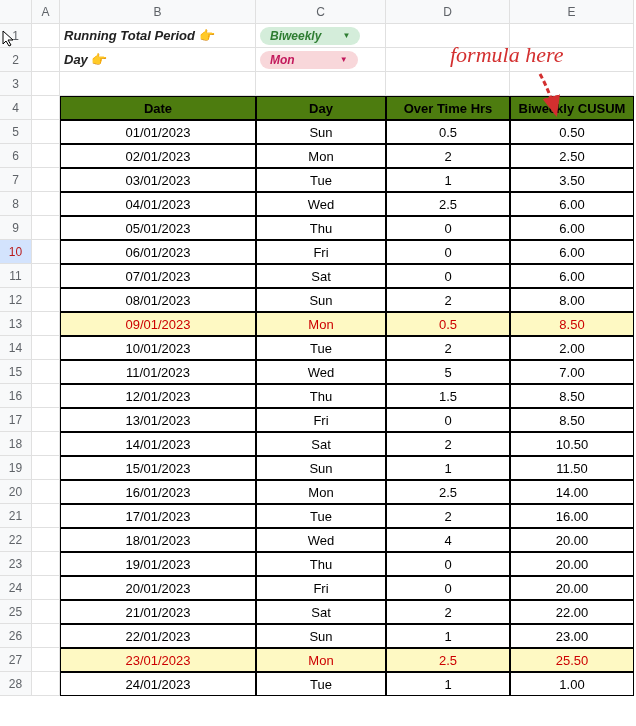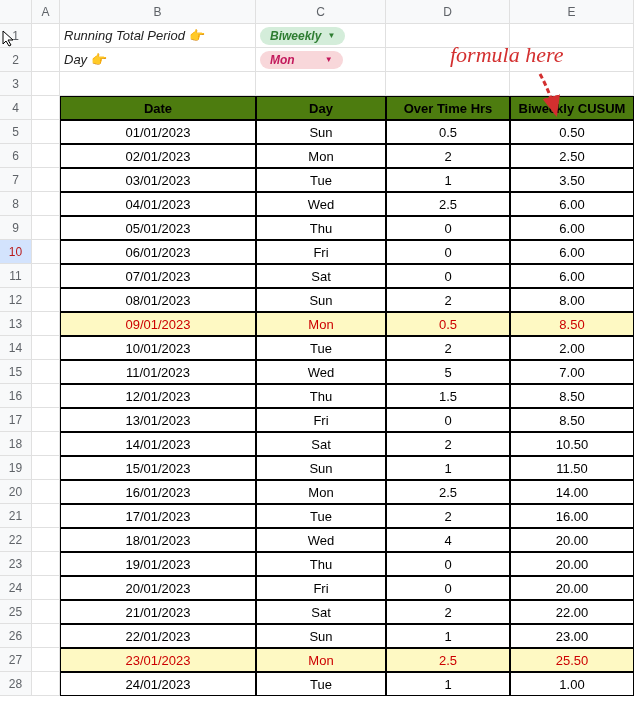--- a/index.html
+++ b/index.html
@@ -45,30 +45,31 @@
     }
     .cell {
       border-right: 1px solid #e0e0e0;
       border-bottom: 1px solid #e0e0e0;
       display: flex;
       align-items: center;
       padding: 0 4px;
       overflow: hidden;
       white-space: nowrap;
     }
-    .label1 { font-weight: normal; font-style: italic; color: #222; }
+    .label1 { font-weight: bold; font-style: italic; color: #222; }
     .ptr { margin-left: 4px; }
     .chip {
       display: inline-flex;
       align-items: center;
       padding: 2px 10px;
       border-radius: 12px;
       font-weight: bold;
       font-style: italic;
       font-size: 12px;
+      gap: 15px;
     }
     .chip.green { background: #d4edda; color: #2e7d32; }
     .chip.red { background: #f8d7da; color: #c2185b; }
     .chip .tri { margin-left: 6px; font-size: 8px; }
     .tablehead {
       background: #4d7c0f;
       border: 1px solid #000;
       font-weight: bold;
       text-align: center;
       justify-content: center;

